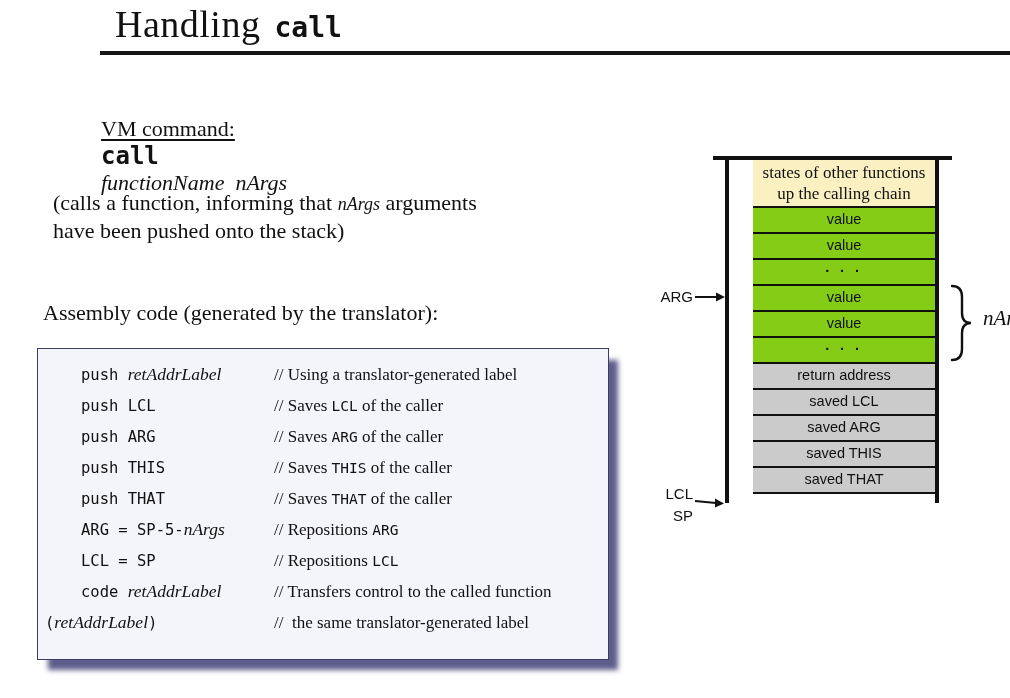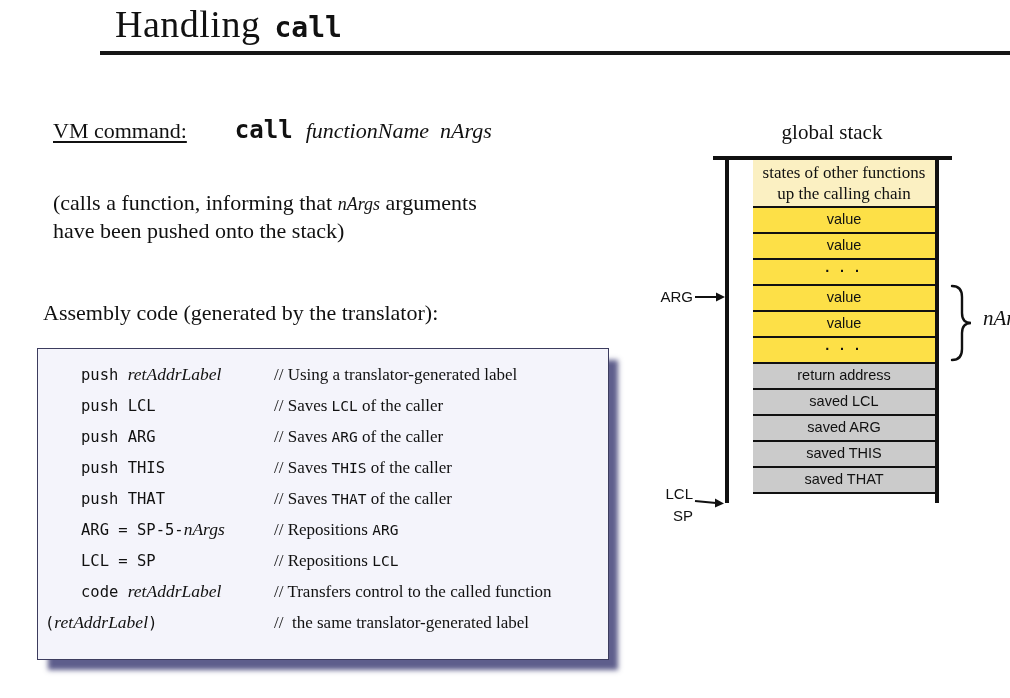--- a/index.html
+++ b/index.html
@@ -6,21 +6,21 @@
   .slide { position:relative; width:1010px; height:698px; background:#fff;
            overflow:hidden; color:#111; font-family:"Liberation Serif", serif;margin-left:25px; }
 
   
   .title { position:absolute; left:90px; top:2px; white-space:nowrap; }
   .title-main { font:400 38px "Liberation Serif", serif; letter-spacing:.5px; }
   .title-code { font:700 28px "DejaVu Sans Mono", monospace; margin-left:14px; }
   .title-rule { position:absolute; left:75px; top:51px; width:933px; height:4px; background:#161616; }
 
   
-  .vm-row { position:absolute; left:28px; top:116px; display:flex; align-items:baseline; }
+  .vm-row { position:absolute; left:28px; top:116px; display:flex; align-items:baseline;flex-direction:column; }
   .vm-label { font:400 22px "Liberation Serif", serif; text-decoration:underline; text-underline-offset:3px; }
   .vm-cmd   { font:700 24px "DejaVu Sans Mono", monospace; margin-left:48px; }
   .vm-args  { font:italic 22px "Liberation Serif", serif; margin-left:13px; white-space:pre; }
 
   .vm-desc { position:absolute; left:28px; top:167px; width:540px;
              font:400 22px "Liberation Serif", serif; line-height:28px; }
   .nargs-inline { font:italic 18px "Liberation Serif", serif; }
 
   
   .asm-label { position:absolute; left:18px; top:300px; font:400 22px "Liberation Serif", serif; white-space:nowrap; }
@@ -44,21 +44,21 @@
 
   
   .stack-title { position:absolute; left:692px; top:120px; width:230px; text-align:center;
                  font:400 21px "Liberation Serif", serif; }
   .stack-topline { position:absolute; left:688px; top:156px; width:239px; height:4px; background:#111; }
   .stack-box { position:absolute; left:700px; top:160px; width:214px; box-sizing:border-box;
                border-left:4px solid #111; border-right:4px solid #111;padding-left:24px; }
   .cell { border-bottom:2px solid #111; text-align:center; overflow:hidden; }
   .cell.header { background:var(--header-bg,#fbf0c2); height:44px; padding-top:2px;
                  font:400 17px "Liberation Serif", serif; line-height:21px; }
-  .cell.value, .cell.dots { background:#fde047; height:24px;
+  .cell.value, .cell.dots { background:#84cc16; height:24px;
                  font:400 14.5px "Liberation Sans", sans-serif; line-height:23px; }
   .cell.saved { background:var(--saved-bg,#cbcbcb); height:24px;
                  font:400 14.5px "Liberation Sans", sans-serif; line-height:23px; }
   .cell.dots  { font-weight:700; letter-spacing:3px; }
   .cell.open  { height:9px; background:transparent; border-bottom:none; }
 
   
   .arg-label { position:absolute; left:618px; top:287px; width:50px; text-align:right;
                font:400 15px "Liberation Sans", sans-serif; line-height:20px; }
   .arg-arrow { position:absolute; left:670px; top:291px; }
@@ -96,21 +96,20 @@
       <div class="code-row"><span class="code-col"><span class="seg-m">push LCL</span></span><span class="comment-col"><span class="seg-c">// Saves </span><span class="seg-cm">LCL</span><span class="seg-c"> of the caller</span></span></div>
       <div class="code-row"><span class="code-col"><span class="seg-m">push ARG</span></span><span class="comment-col"><span class="seg-c">// Saves </span><span class="seg-cm">ARG</span><span class="seg-c"> of the caller</span></span></div>
       <div class="code-row"><span class="code-col"><span class="seg-m">push THIS</span></span><span class="comment-col"><span class="seg-c">// Saves </span><span class="seg-cm">THIS</span><span class="seg-c"> of the caller</span></span></div>
       <div class="code-row"><span class="code-col"><span class="seg-m">push THAT</span></span><span class="comment-col"><span class="seg-c">// Saves </span><span class="seg-cm">THAT</span><span class="seg-c"> of the caller</span></span></div>
       <div class="code-row"><span class="code-col"><span class="seg-m">ARG = SP-5-</span><span class="seg-i">nArgs</span></span><span class="comment-col"><span class="seg-c">// Repositions </span><span class="seg-cm">ARG</span></span></div>
       <div class="code-row"><span class="code-col"><span class="seg-m">LCL = SP</span></span><span class="comment-col"><span class="seg-c">// Repositions </span><span class="seg-cm">LCL</span></span></div>
       <div class="code-row"><span class="code-col"><span class="seg-m">code </span><span class="seg-i">retAddrLabel</span></span><span class="comment-col"><span class="seg-c">// Transfers control to the called function</span></span></div>
       <div class="code-row last"><span class="code-col"><span class="seg-m">(</span><span class="seg-i">retAddrLabel</span><span class="seg-m">)</span></span><span class="comment-col"><span class="seg-c">//  the same translator-generated label</span></span></div>
     </div>
 
-  <div class="stack-title">global stack</div>
   <div class="stack-topline"></div>
   <div class="stack-box" id="stack-cells">
       <div class="cell header">
         <div>states of other functions</div>
         <div>up the calling chain</div>
       </div>
       <div class="cell value">value</div>
       <div class="cell value">value</div>
       <div class="cell dots">· · ·</div>
       <div class="cell value">value</div>

